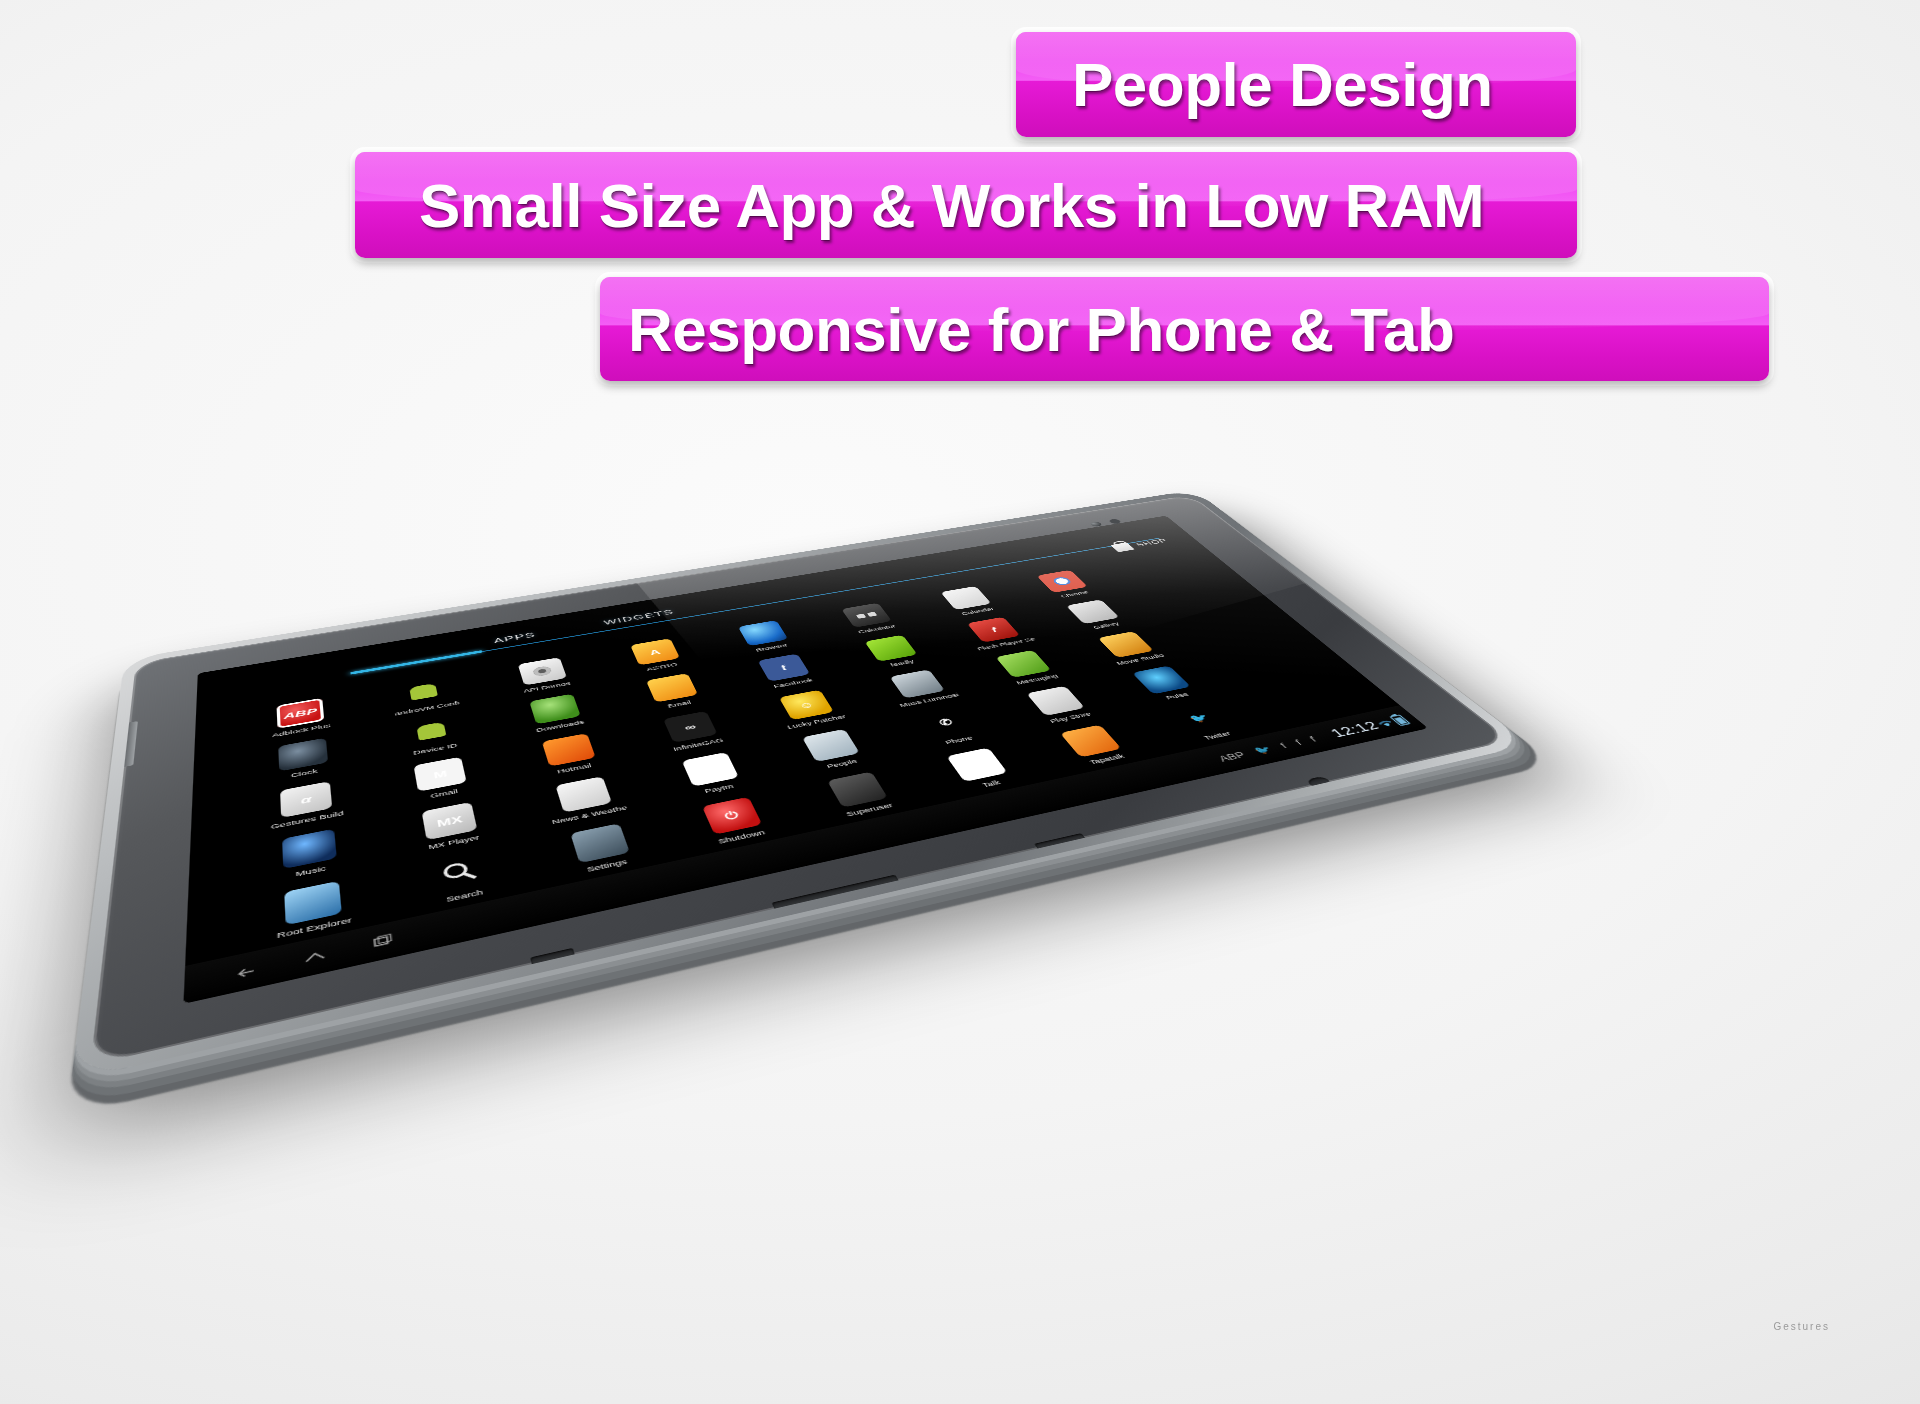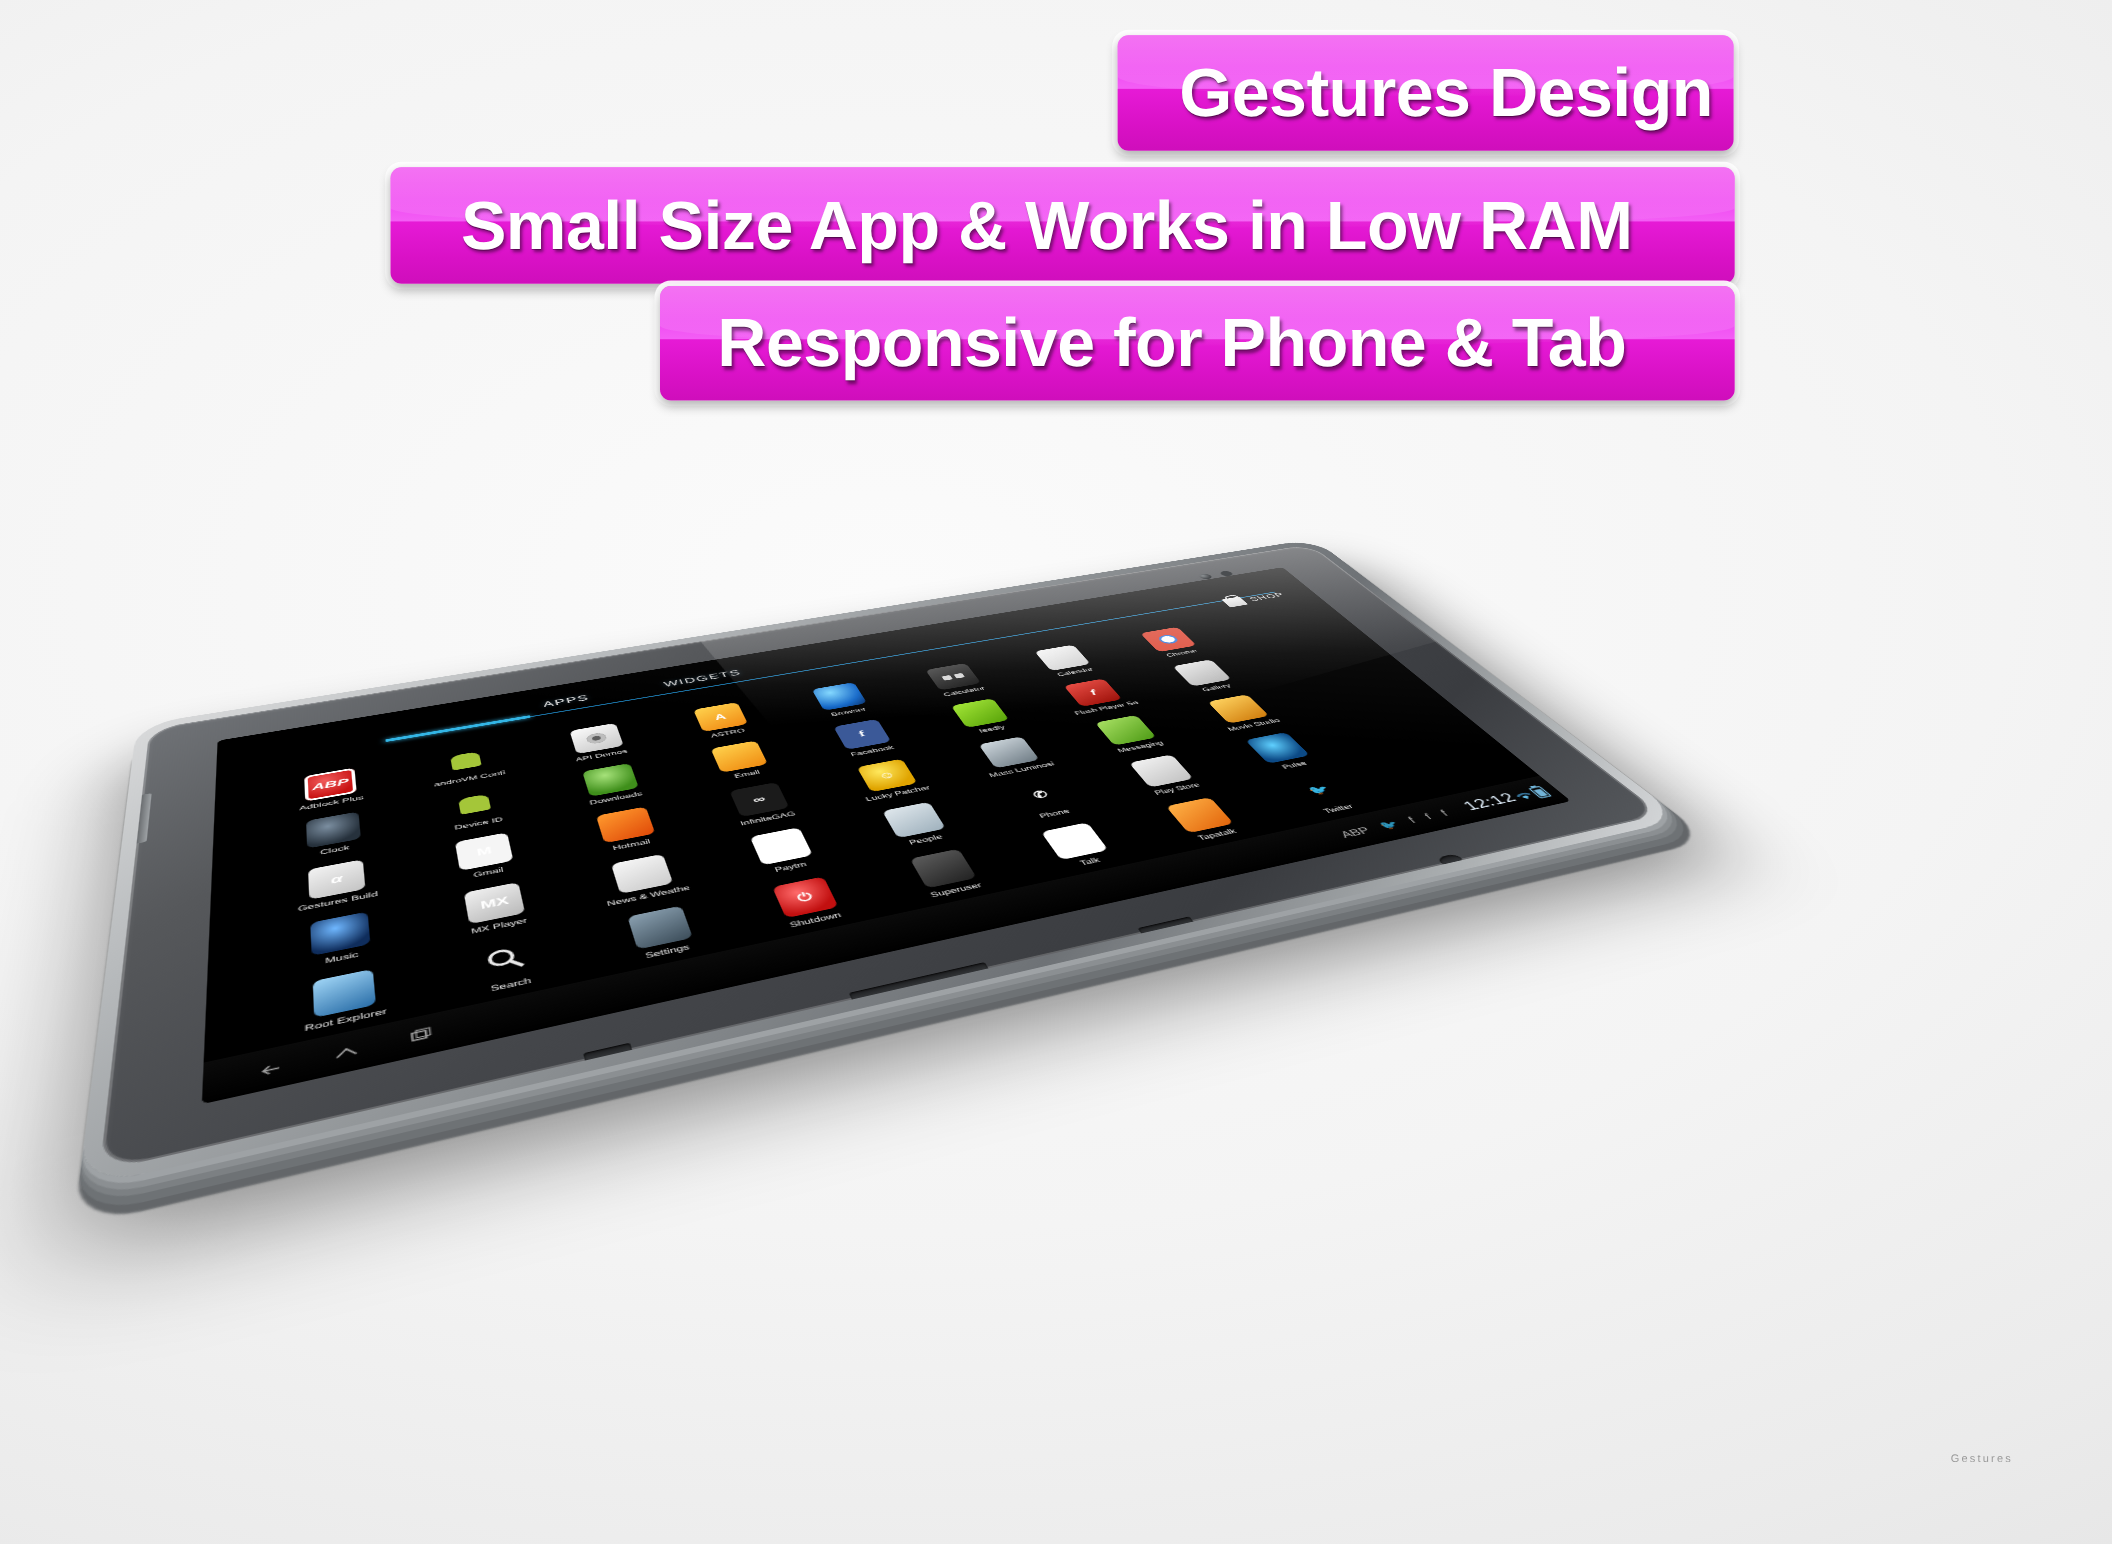--- a/index.html
+++ b/index.html
@@ -37,21 +37,21 @@
     color:#fff;
     font-weight:bold;
     letter-spacing:-0.5px;
     white-space:nowrap;
     text-shadow: 2px 3px 3px rgba(0,0,0,.45), 0 1px 0 rgba(0,0,0,.3);
   }
   #banner-1{ left:1016px; top:32px;  width:560px; height:105px; padding-left:56px; }
   #banner-1 span{ font-size:62px; }
   #banner-2{ left:355px; top:152px;  width:1222px; height:106px; padding-left:64px; }
   #banner-2 span{ font-size:62px;text-align:right; }
-  #banner-3{ left:600px; top:260px;  width:977px; height:104px; padding-left:52px; }
+  #banner-3{ left:600px; top:277px;  width:1169px; height:104px; padding-left:28px; }
   #banner-3 span{ font-size:62px; }
 
   
   #tablet-wrap{
     position:absolute; left:0; top:330px; width:1560px; height:1070px;
   }
   #tablet{
     position:absolute; left:150px; top:60px; width:1290px; height:620px;
     transform: perspective(1500px) rotateX(58deg) rotateZ(-19.5deg) skewX(-2deg);
     transform-origin: 50% 50%;
@@ -236,21 +236,21 @@
 
   .caption{
     position:absolute; right:90px; bottom:72px;
     font-size:10px; color:#9a9a9a; letter-spacing:2px;
   }
 </style>
 </head>
 <body>
 
 <div class="banner" id="banner-1">
-  <span>Gestures Design</span>
+  <span>People Design</span>
 </div>
 <div class="banner" id="banner-2">
   <span>Small Size App &amp; Works in Low RAM</span>
 </div>
 <div class="banner" id="banner-3">
   <span>Responsive for Phone &amp; Tab</span>
 </div>
 
 <div id="tablet-wrap">
   <div id="tablet">

